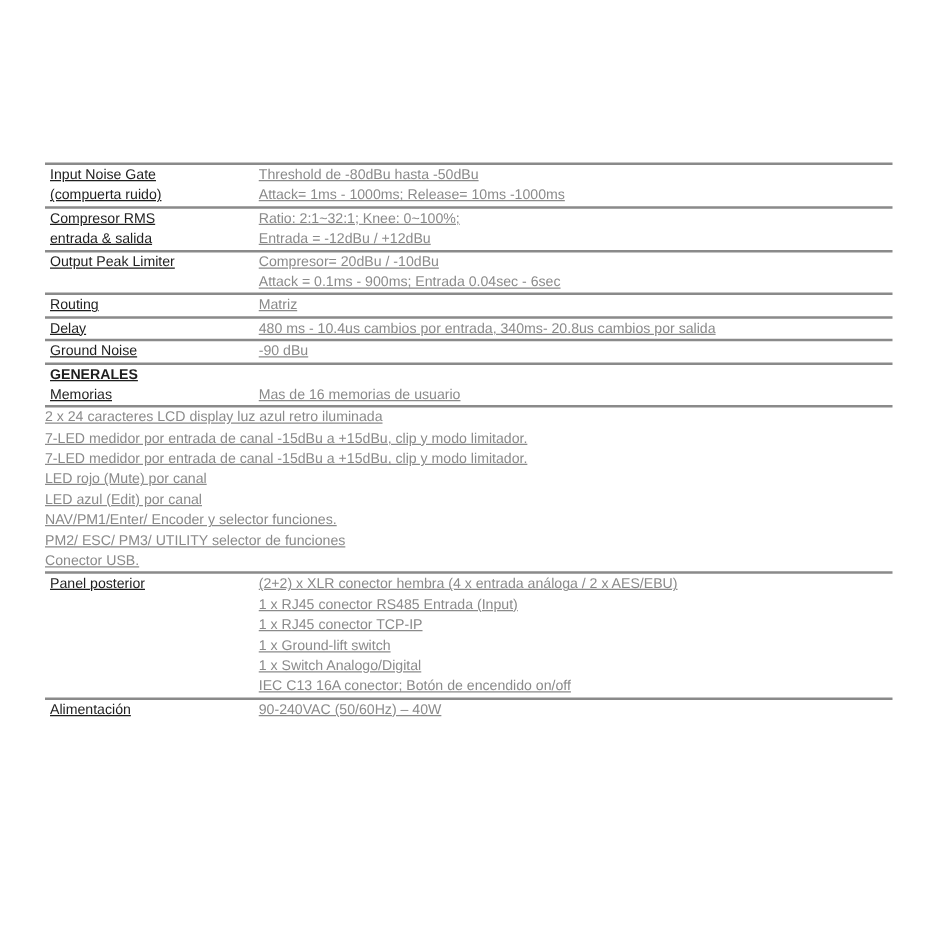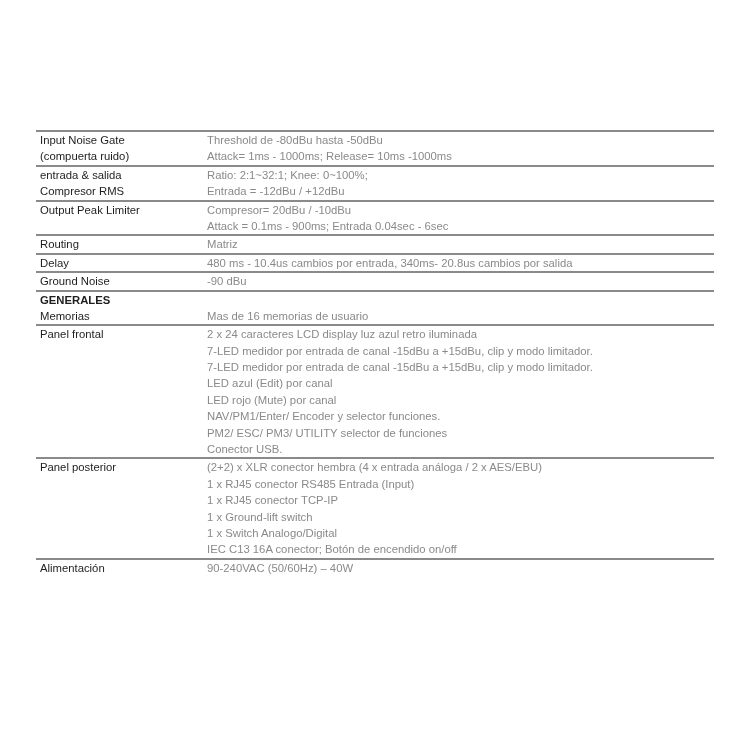--- a/index.html
+++ b/index.html
@@ -2,43 +2,43 @@
 <html><head>
 <meta charset="utf-8">
 <style>
   html, body { margin: 0; padding: 0; background: #ffffff; }
   body { width: 750px; height: 750px; position: relative; overflow: hidden;
          font-family: "Liberation Sans", sans-serif; font-size: 11.3px; }
   #spec { position: absolute; left: 36px; top: 130px; width: 678px; }
   .row { display: flex; border-top: 2px solid #8a8a8a; }
   .label { width: 167px; padding-left: 4px; color: #1e1e1e; }
   .values { flex: 1; color: #8a8a8a; }
-  .line { height: 16.4px; line-height: 16.4px; white-space: nowrap; }
+  .line { height: 16.4px; line-height: 16.4px; white-space: nowrap; text-decoration: underline; }
   .heading { font-weight: bold; color: #1e1e1e; }
 </style>
 </head>
 <body>
 
 <div id="spec">
 
   <div class="row">
     <div class="label">
       <div class="line">Input Noise Gate</div>
       <div class="line">(compuerta ruido)</div>
     </div>
     <div class="values">
       <div class="line">Threshold de -80dBu hasta -50dBu</div>
       <div class="line">Attack= 1ms - 1000ms; Release= 10ms -1000ms</div>
     </div>
   </div>
 
   <div class="row">
     <div class="label">
+      <div class="line">Compresor RMS</div>
       <div class="line">entrada &amp; salida</div>
-      <div class="line">Compresor RMS</div>
     </div>
     <div class="values">
       <div class="line">Ratio: 2:1~32:1; Knee: 0~100%;</div>
       <div class="line">Entrada = -12dBu / +12dBu</div>
     </div>
   </div>
 
   <div class="row">
     <div class="label">
       <div class="line">Output Peak Limiter</div>
@@ -81,29 +81,26 @@
       <div class="line heading">GENERALES</div>
       <div class="line">Memorias</div>
     </div>
     <div class="values">
       <div class="line"></div>
       <div class="line">Mas de 16 memorias de usuario</div>
     </div>
   </div>
 
   <div class="row">
-    <div class="label">
-      <div class="line">Panel frontal</div>
-    </div>
     <div class="values">
       <div class="line">2 x 24 caracteres LCD display luz azul retro iluminada</div>
       <div class="line">7-LED medidor por entrada de canal -15dBu a +15dBu, clip y modo limitador.</div>
       <div class="line">7-LED medidor por entrada de canal -15dBu a +15dBu, clip y modo limitador.</div>
+      <div class="line">LED rojo (Mute) por canal</div>
       <div class="line">LED azul (Edit) por canal</div>
-      <div class="line">LED rojo (Mute) por canal</div>
       <div class="line">NAV/PM1/Enter/ Encoder y selector funciones.</div>
       <div class="line">PM2/ ESC/ PM3/ UTILITY selector de funciones</div>
       <div class="line">Conector USB.</div>
     </div>
   </div>
 
   <div class="row">
     <div class="label">
       <div class="line">Panel posterior</div>
     </div>

